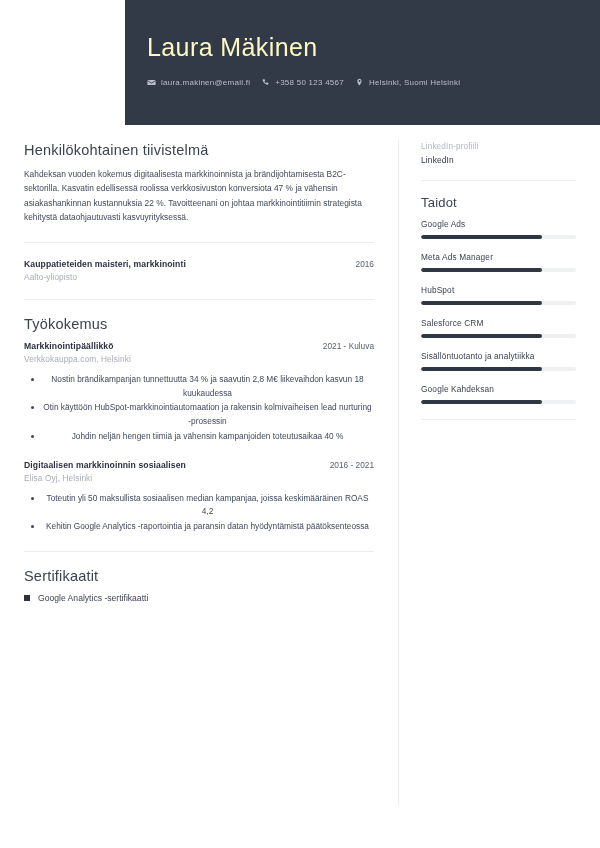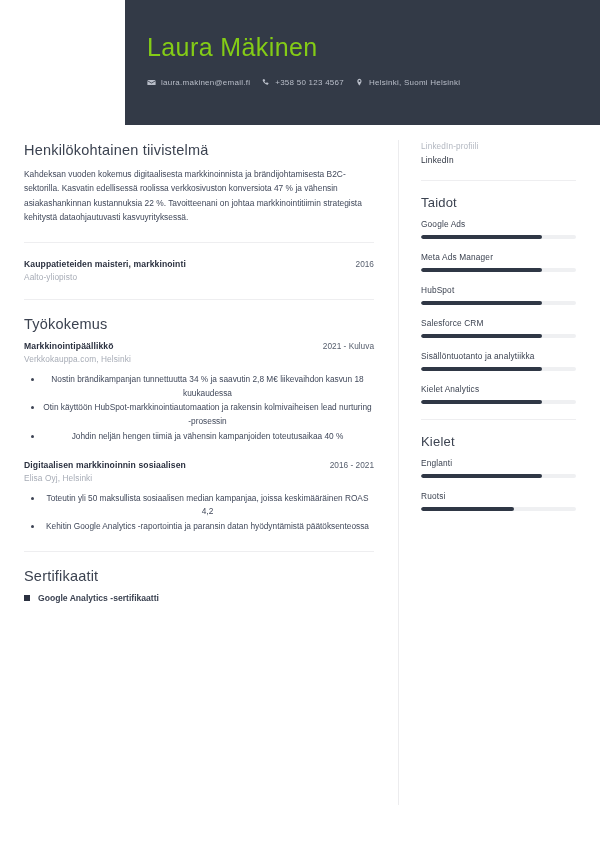--- a/index.html
+++ b/index.html
@@ -28,21 +28,21 @@
     position: absolute;
     left: 125px;
     top: 0;
     width: 475px;
     height: 125px;
     background: #333a47;
     box-sizing: border-box;
     padding: 34px 0 0 22px;
   }
   .name {
-    color: #84cc16;
+    color: #fef9c3;
     font-size: 25px;
     font-weight: 400;
     letter-spacing: 0.4px;
     line-height: 1.1;
     margin: 0 0 16px 0;
   }
   .contact-row {
     display: flex;
     align-items: center;
     gap: 11px;
@@ -172,21 +172,20 @@
     border-radius: 50%;
     background: #3d4454;
   }
   .entry-spacer { height: 14px; }
 
   
   .cert-list {
     margin: 0;
     padding: 0;
     list-style: none;
-    font-weight: bold;
   }
   .cert-list li {
     display: flex;
     align-items: center;
     gap: 8px;
     font-size: 8.6px;
     color: #3c4352;
     margin-bottom: 5px;
   }
   .cert-sq {
@@ -387,42 +386,25 @@
         </div>
 
         <div class="skill">
           <div class="skill-name">Sisällöntuotanto ja analytiikka</div>
           <div class="bar-track" style="background: rgb(239, 240, 242);">
             <div class="bar-fill" style="width: 78%; background: rgb(47, 55, 69);"></div>
           </div>
         </div>
 
         <div class="skill">
-          <div class="skill-name">Kielet Analytics</div>
+          <div class="skill-name">Google Kahdeksan</div>
           <div class="bar-track" style="background: rgb(239, 240, 242);">
             <div class="bar-fill" style="width: 78%; background: rgb(47, 55, 69);"></div>
           </div>
         </div>
       </section>
 
       <div class="hr right"></div>
 
-      <section>
-        <h2 class="sec-title right">Kielet</h2>
-
-        <div class="skill">
-          <div class="skill-name">Englanti</div>
-          <div class="bar-track" style="background: rgb(239, 240, 242);">
-            <div class="bar-fill" style="width: 78%; background: rgb(47, 55, 69);"></div>
-          </div>
-        </div>
-
-        <div class="skill">
-          <div class="skill-name">Ruotsi</div>
-          <div class="bar-track" style="background: rgb(239, 240, 242);">
-            <div class="bar-fill" style="width: 60%; background: rgb(47, 55, 69);"></div>
-          </div>
-        </div>
-      </section>
 
     </div>
   </div>
 </div>
 
 </body></html>

